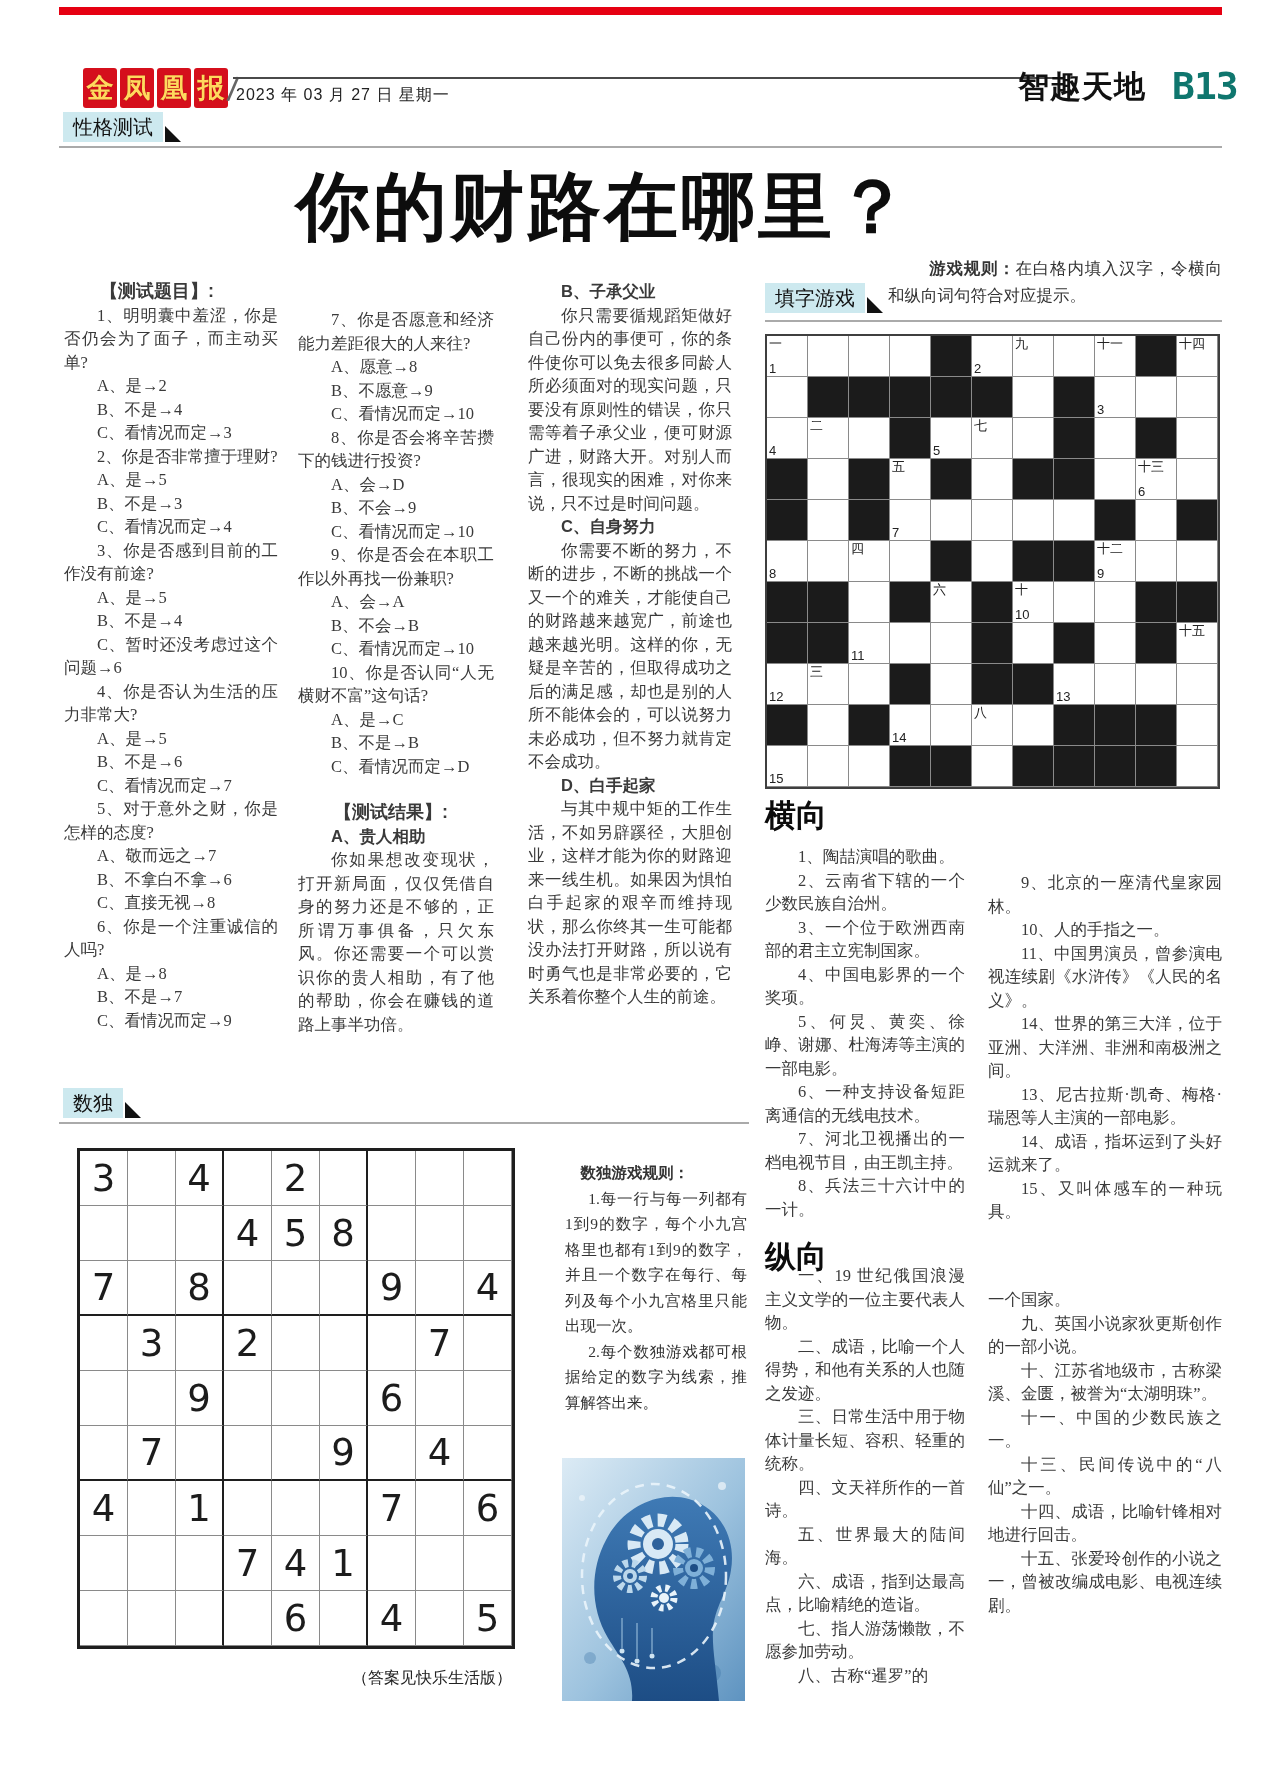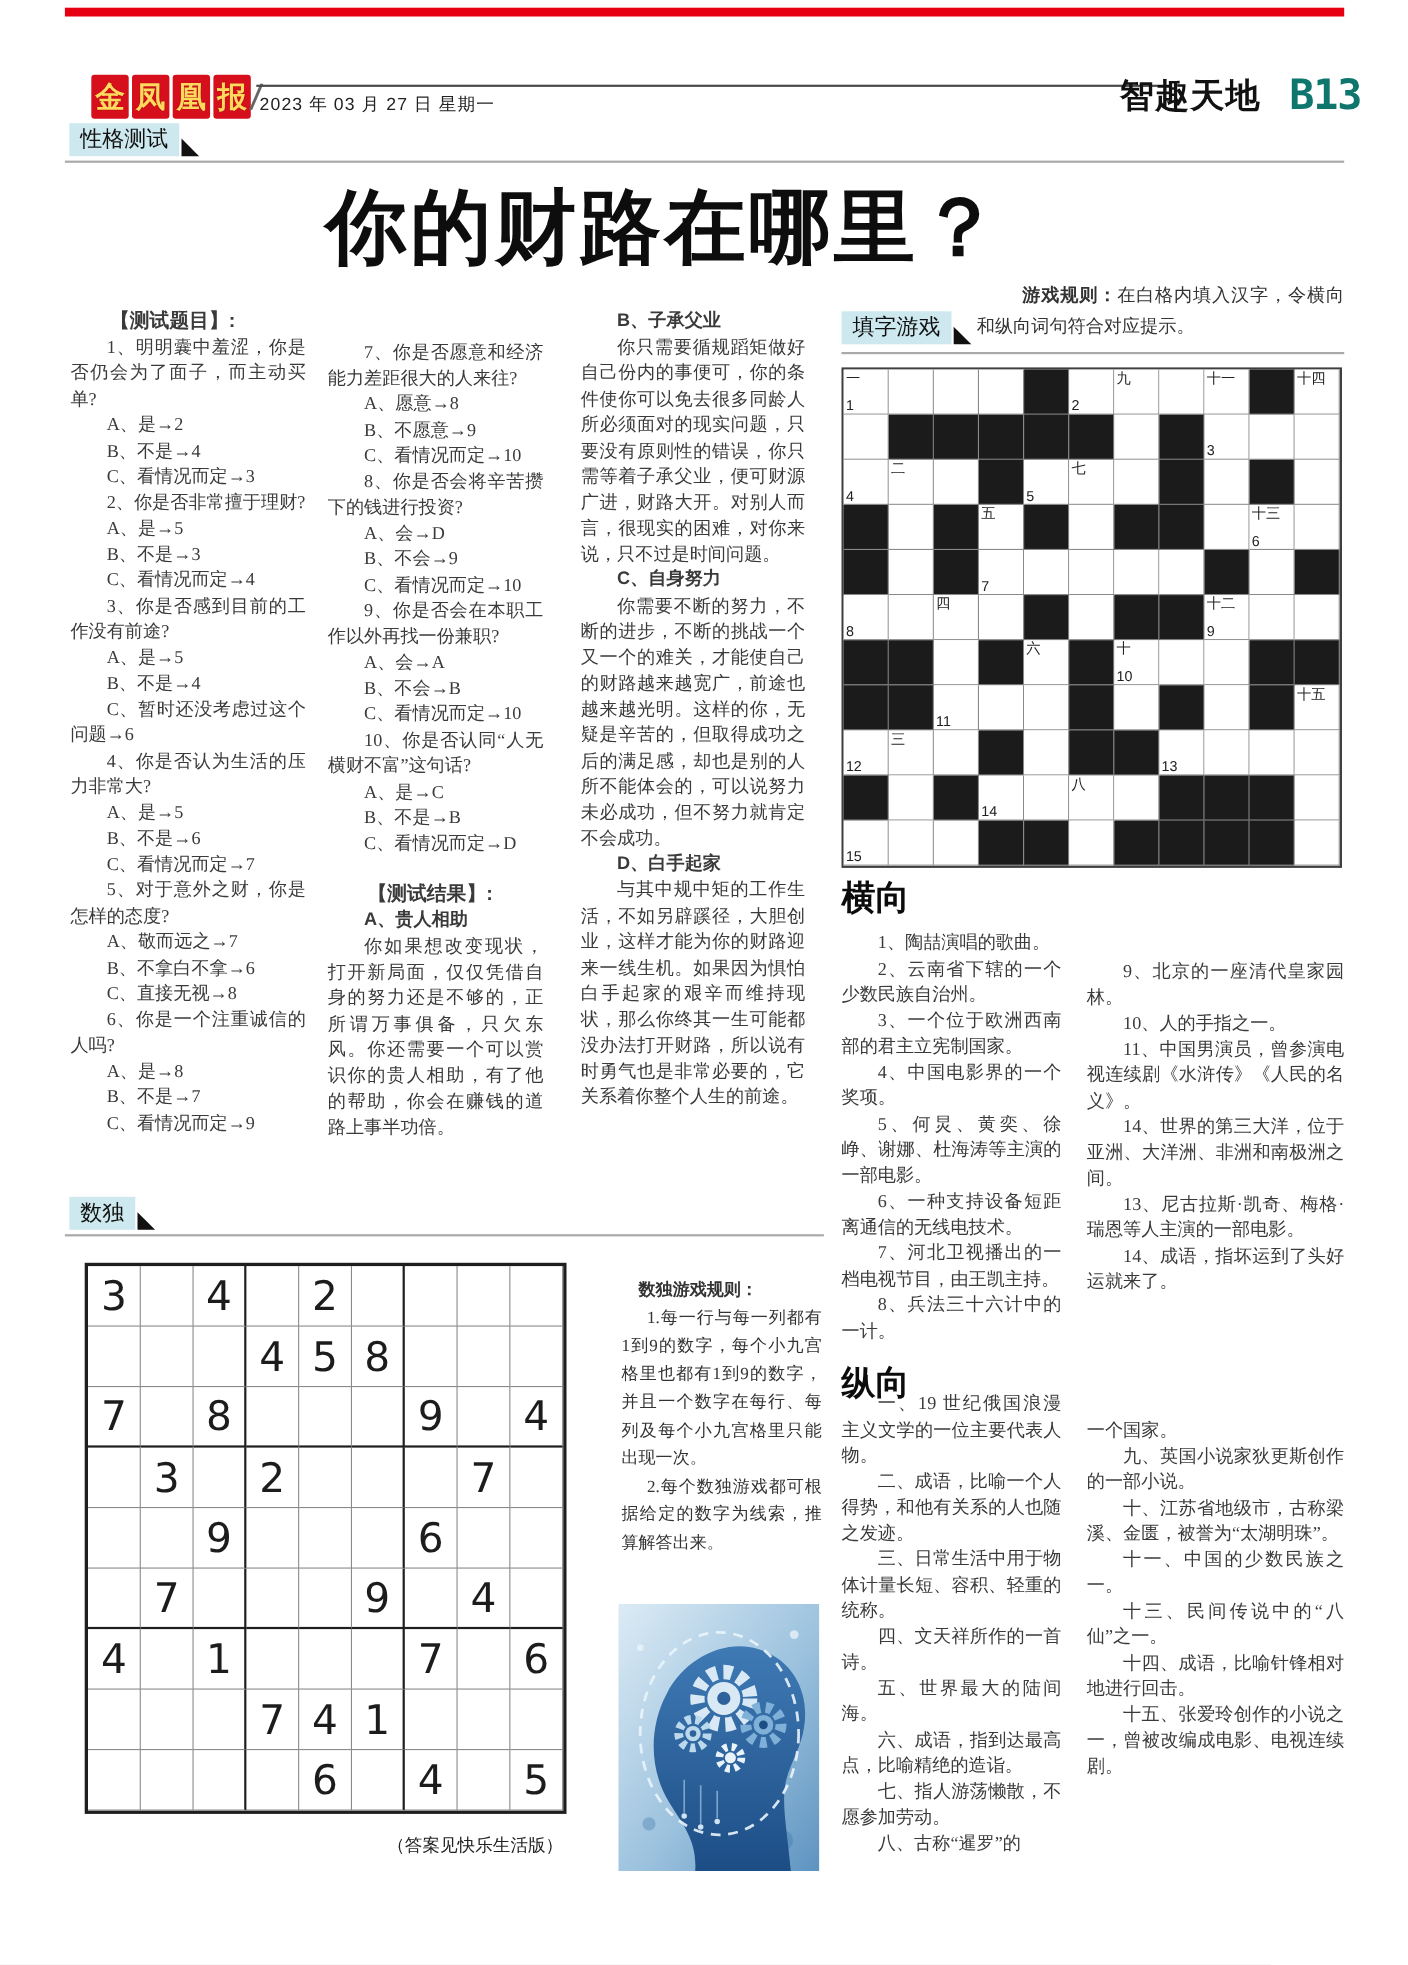--- a/index.html
+++ b/index.html
@@ -357,20 +357,21 @@
       <p>7、河北卫视播出的一档电视节目，由王凯主持。</p>
       <p>8、兵法三十六计中的一计。</p>
     </div>
   <div class="abs clue-col" id="across-right">
       <p>9、北京的一座清代皇家园林。</p>
       <p>10、人的手指之一。</p>
       <p>11、中国男演员，曾参演电视连续剧《水浒传》《人民的名义》。</p>
       <p>14、世界的第三大洋，位于亚洲、大洋洲、非洲和南极洲之间。</p>
       <p>13、尼古拉斯·凯奇、梅格·瑞恩等人主演的一部电影。</p>
       <p>14、成语，指坏运到了头好运就来了。</p>
+      <p>15、又叫体感车的一种玩具。</p>
     </div>
 
   <div class="abs cw-heading" id="down-heading">纵向</div>
   <div class="abs clue-col" id="down-left">
       <p>一、19 世纪俄国浪漫主义文学的一位主要代表人物。</p>
       <p>二、成语，比喻一个人得势，和他有关系的人也随之发迹。</p>
       <p>三、日常生活中用于物体计量长短、容积、轻重的统称。</p>
       <p>四、文天祥所作的一首诗。</p>
       <p>五、世界最大的陆间海。</p>
       <p>六、成语，指到达最高点，比喻精绝的造诣。</p>

